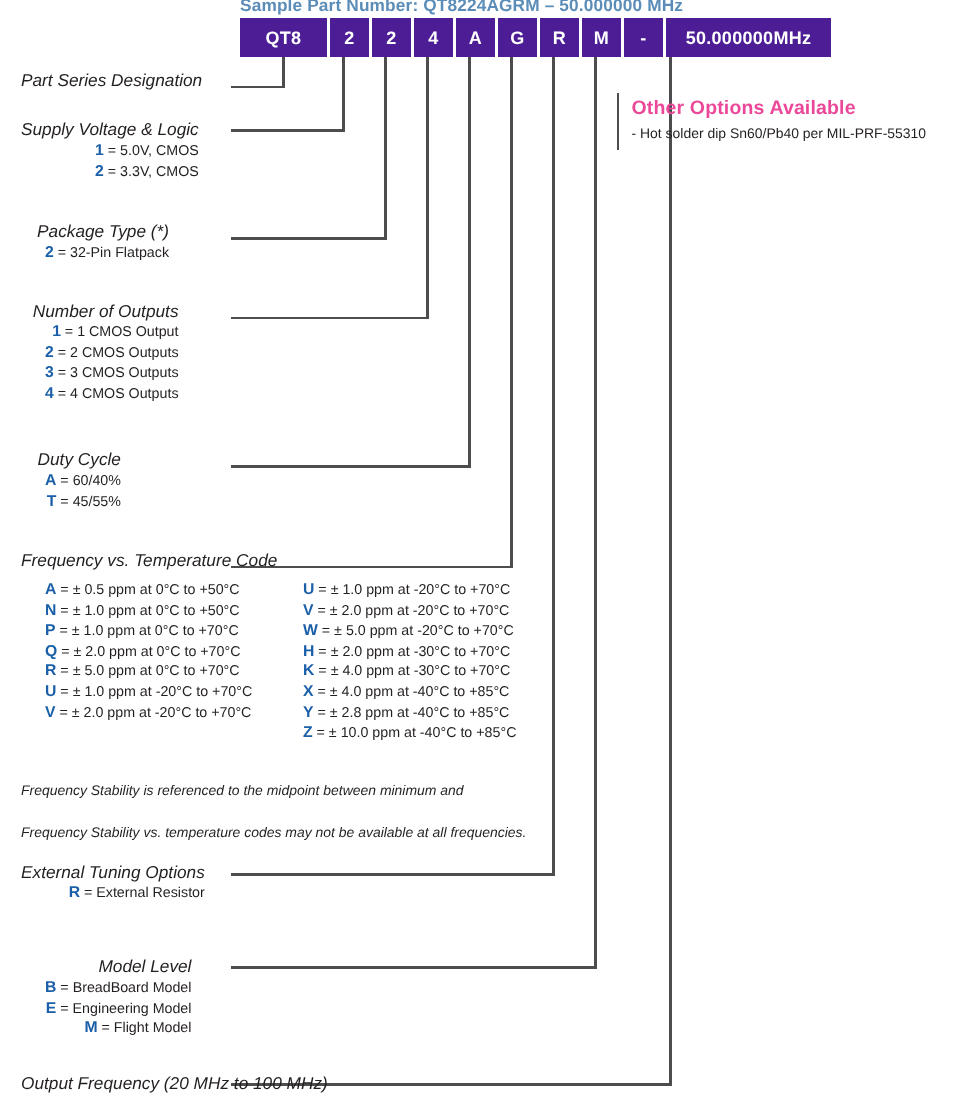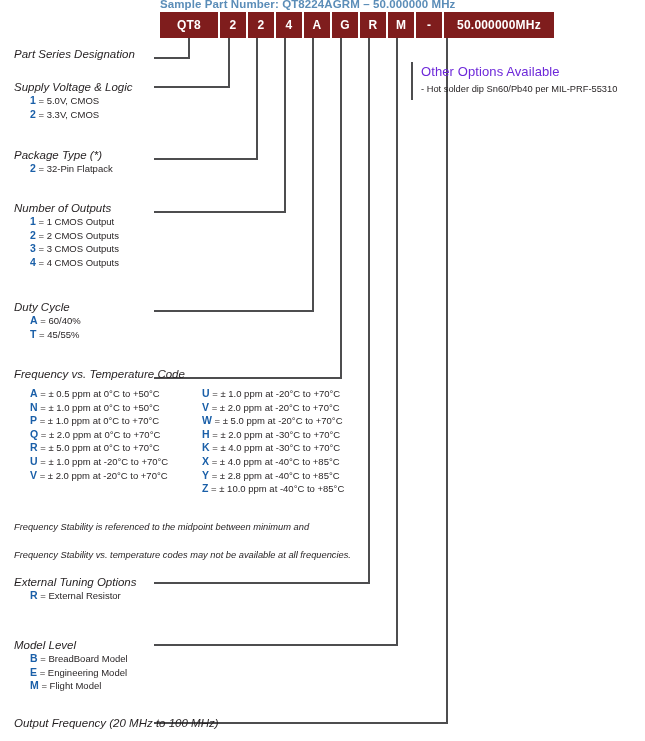--- a/index.html
+++ b/index.html
@@ -12,50 +12,50 @@
   
   .sample-title{
     position:absolute;left:160px;top:-2px;width:300px;
     font-size:11.5px;font-weight:bold;color:#5b8db8;
     letter-spacing:.1px;white-space:nowrap;
   }
 
   
   .pn-row{position:absolute;left:160px;top:12px;height:26px;display:flex;}
   .pn-box{
-    background:#7f1d1d;color:#ffffff;font-size:12px;font-weight:bold;
+    background:#4c1d95;color:#ffffff;font-size:12px;font-weight:bold;
     display:flex;align-items:center;justify-content:center;
     margin-right:2px;height:26px;letter-spacing:.2px;
   }
   .pn-box:last-child{margin-right:0;}
 
   
   .leaders{position:absolute;left:0;top:0;width:645px;height:741px;}
 
   
-  .sect{position:absolute;left:14px;}
+  .sect{position:absolute;left:14px;text-align:right;}
   .sect-title{
     font-style:italic;font-size:11.5px;color:#231f20;white-space:nowrap;
     line-height:14px;
   }
   .opt{
     font-size:9.5px;line-height:13.6px;white-space:nowrap;margin-left:16px;
     color:#231f20;
   }
   .code{color:#1a5fa8;font-weight:bold;font-size:10.5px;}
   .tempcol{position:absolute;font-size:9.5px;line-height:13.6px;white-space:nowrap;}
   .note{
     position:absolute;left:14px;font-style:italic;font-size:9.3px;
     line-height:12.2px;color:#231f20;white-space:nowrap;
   }
 
   
   .other-title{
-    position:absolute;left:421px;top:64px;font-size:13px;font-weight:normal;
-    color:#6d28d9;white-space:nowrap;letter-spacing:.1px;
+    position:absolute;left:421px;top:64px;font-size:13px;font-weight:bold;
+    color:#ec4899;white-space:nowrap;letter-spacing:.1px;
   }
   .other-item{
     position:absolute;left:421px;top:84px;font-size:9.3px;color:#231f20;
     white-space:nowrap;
   }
 </style>
 </head>
 <body>
 
 <div id="stage">

